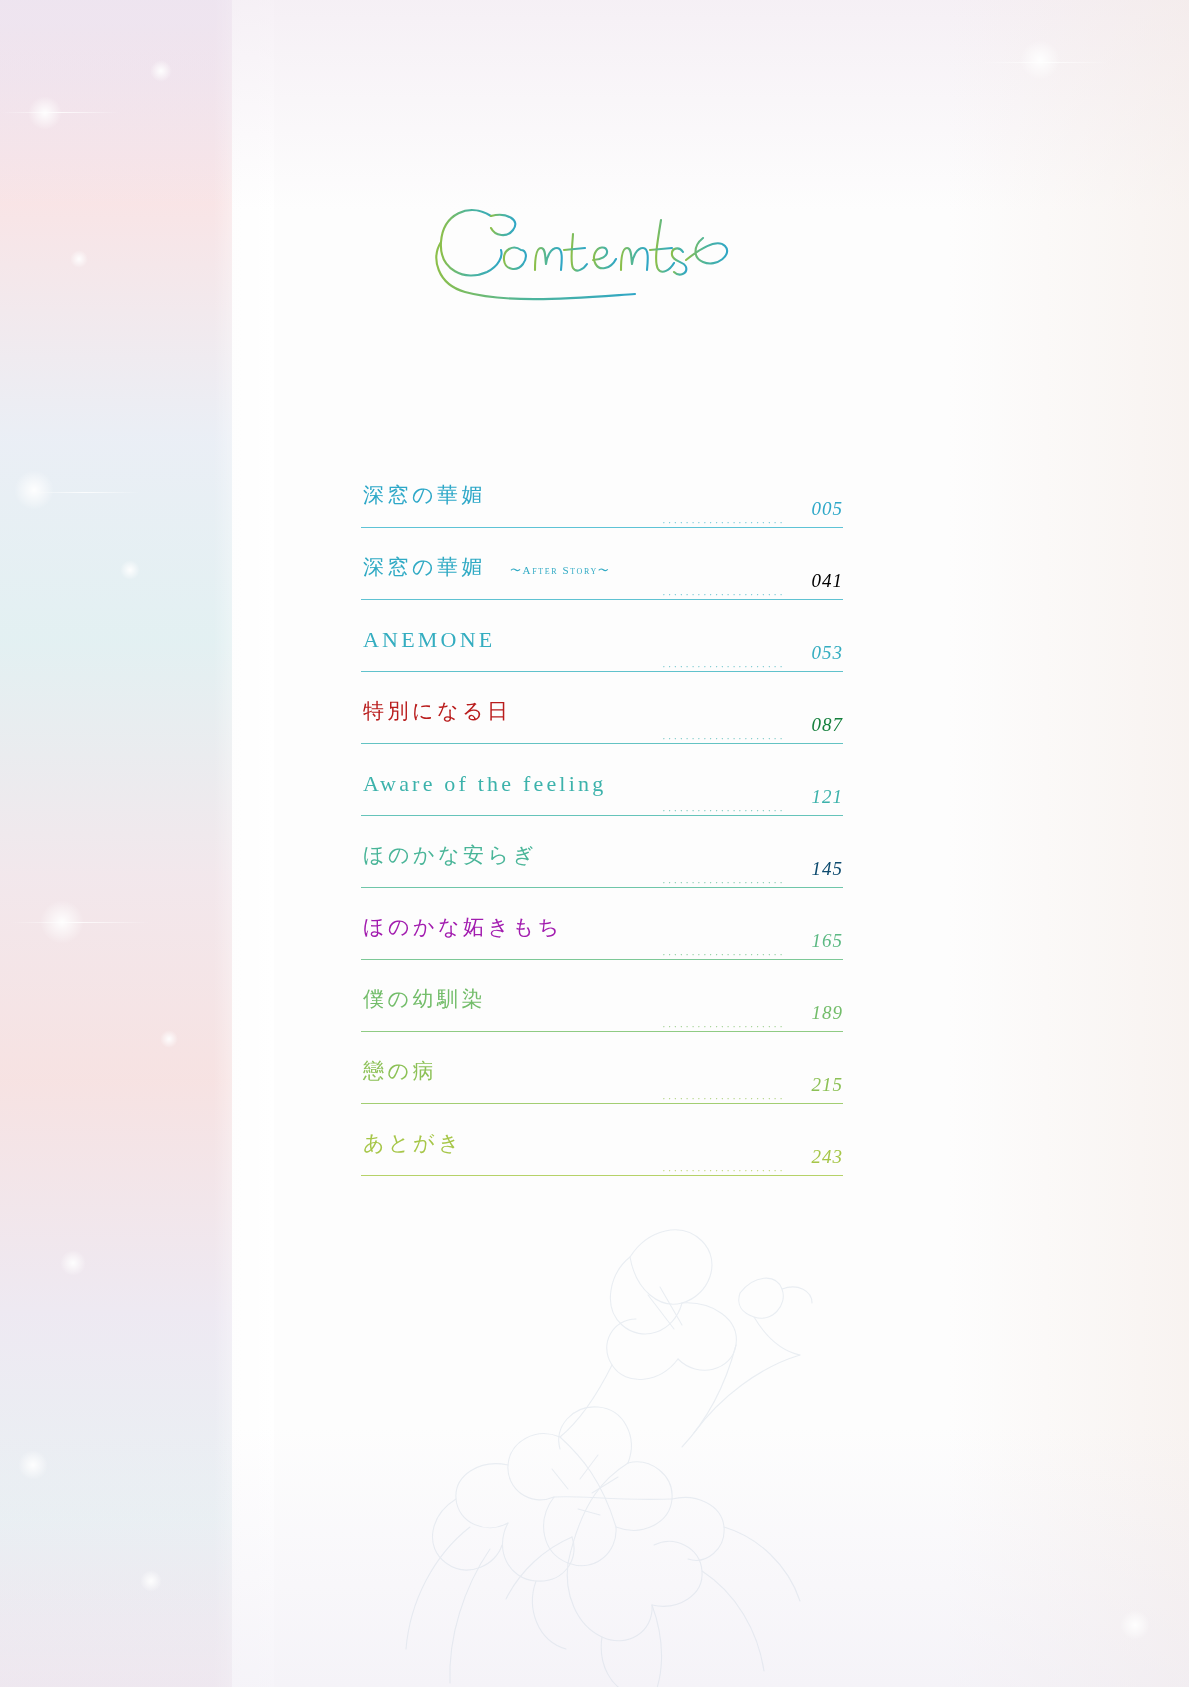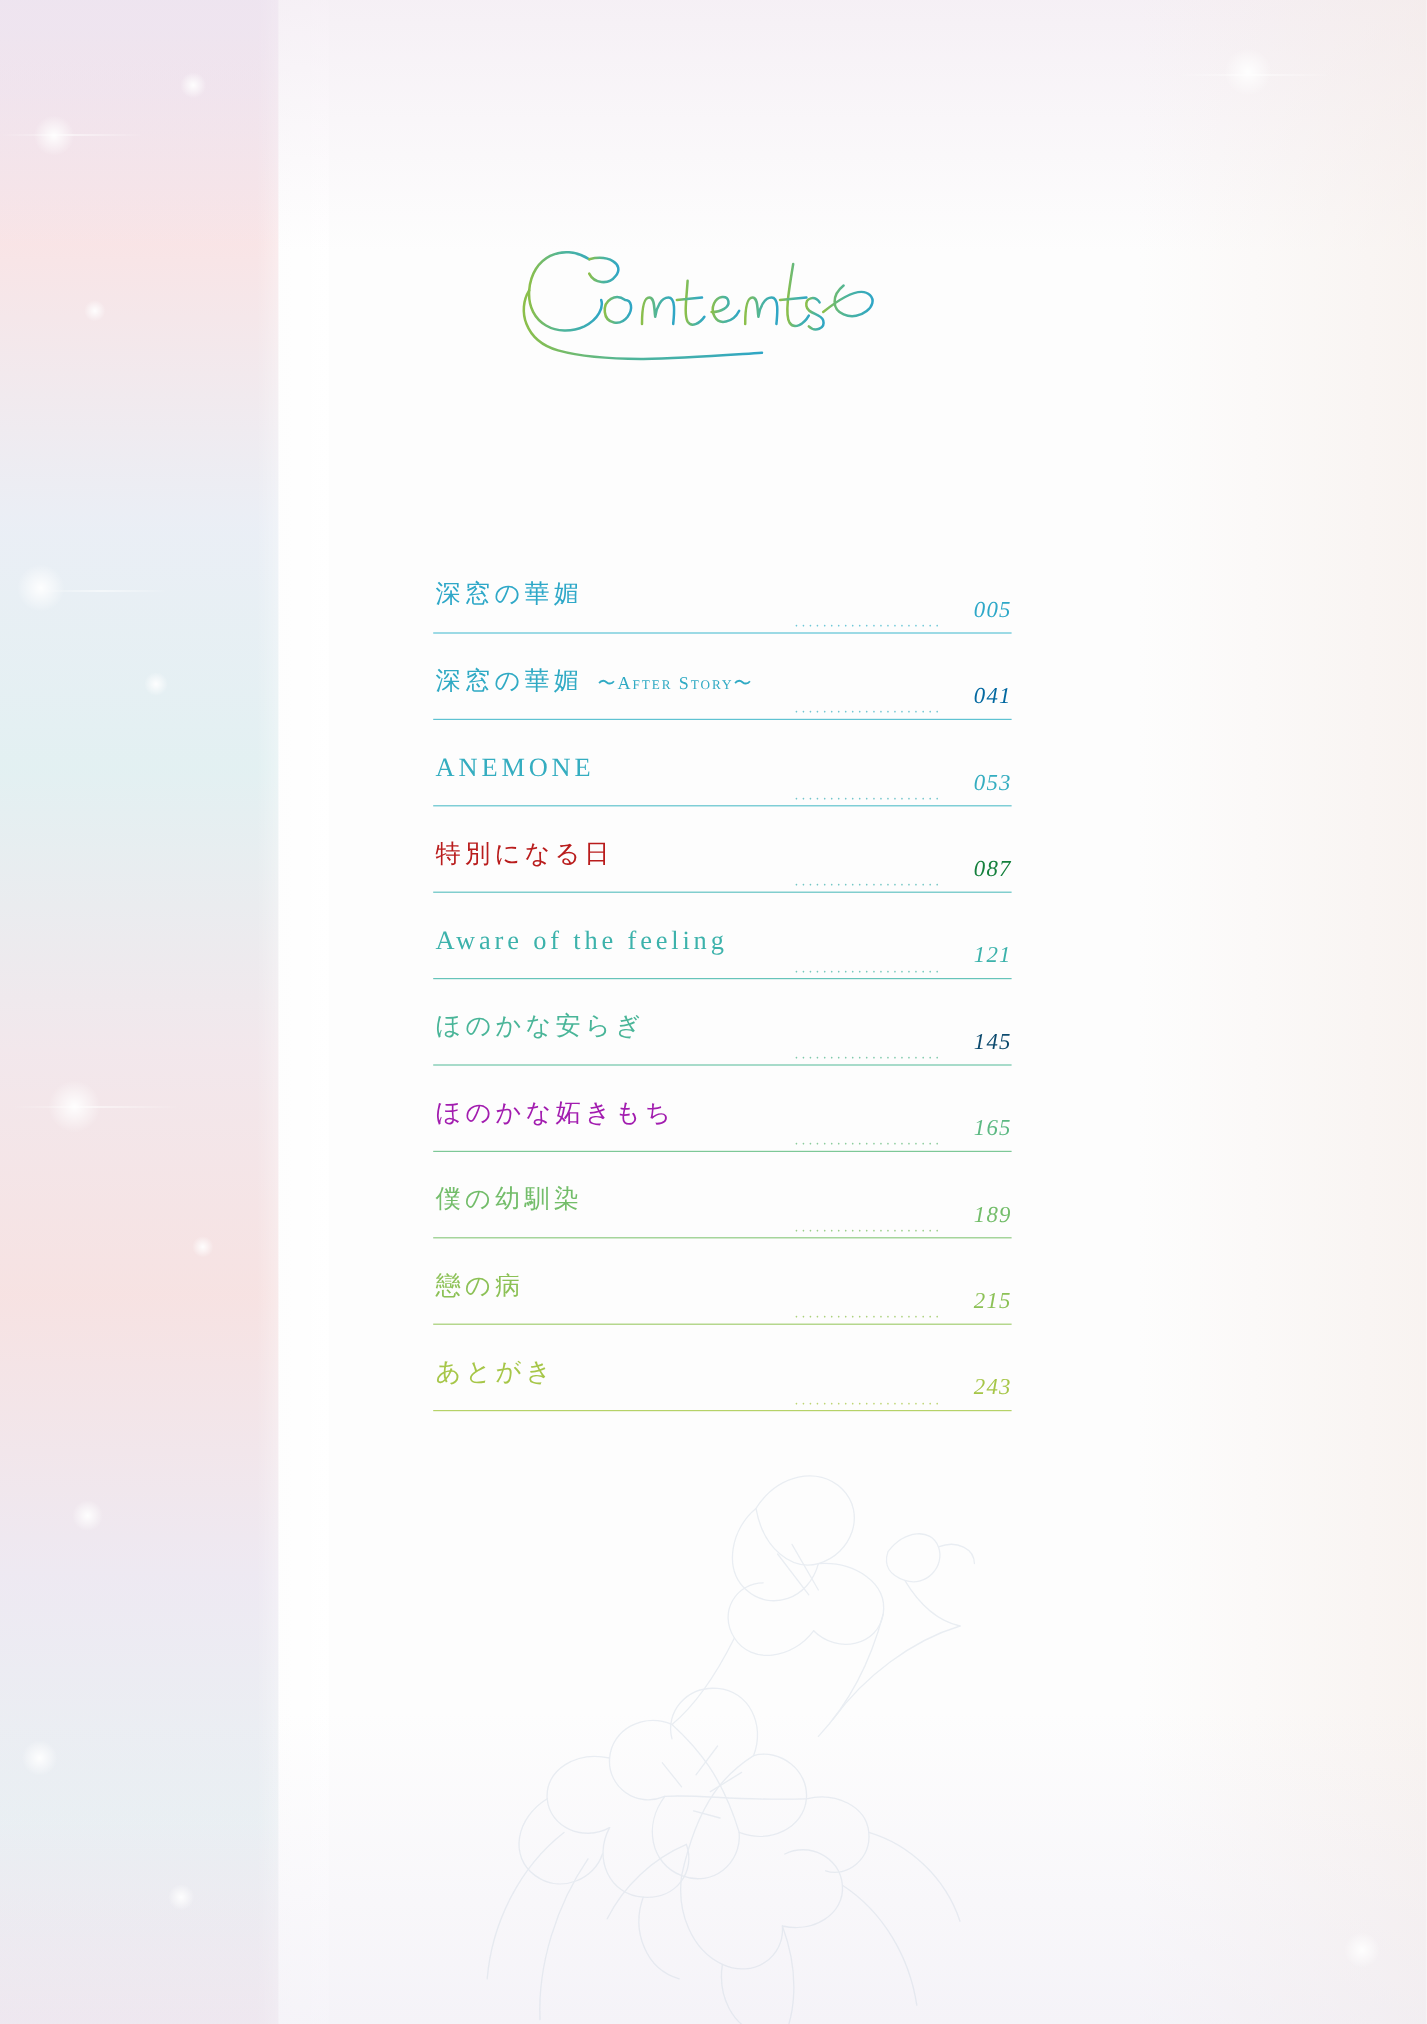--- a/index.html
+++ b/index.html
@@ -115,24 +115,24 @@
   .toc-title {
     position: absolute;
     left: 2px;
     bottom: 33px;
     font-size: 21px;
     letter-spacing: 3.5px;
     white-space: nowrap;
     font-family: Liberation Serif, serif;
   }
   .toc-title .sub {
-    font-size: 15px;
+    font-size: 11px;
     letter-spacing: 1.6px;
     font-variant: small-caps;
-    margin-left: 12px;
+    margin-left: 24px;
   }
   .toc-title.latin {
     font-size: 22px;
     letter-spacing: 3.2px;
   }
   .toc-page {
     position: absolute;
     right: 0;
     bottom: 22px;
     font-size: 19px;
@@ -222,21 +222,21 @@
       <div class="toc-dots" style="color:#6fc8d8">·····················</div>
       <div class="toc-page" style="color:#2ea8c8">005</div>
     </div>
 
     <div class="toc-row">
       <div class="toc-title" style="color:#30aac4">
         <span>深窓の華媚</span><span class="sub">〜After Story〜</span>
       </div>
       <div class="toc-line" style="background:#5fc2d2"></div>
       <div class="toc-dots" style="color:#72c6d2">·····················</div>
-      <div class="toc-page" style="color:#0369a1">041</div>
+      <div class="toc-page" style="color:#000000">041</div>
     </div>
 
     <div class="toc-row">
       <div class="toc-title latin" style="color:#34adc0">ANEMONE</div>
       <div class="toc-line" style="background:#60c2cc"></div>
       <div class="toc-dots" style="color:#72c6cc">·····················</div>
       <div class="toc-page" style="color:#34adc0">053</div>
     </div>
 
     <div class="toc-row">

